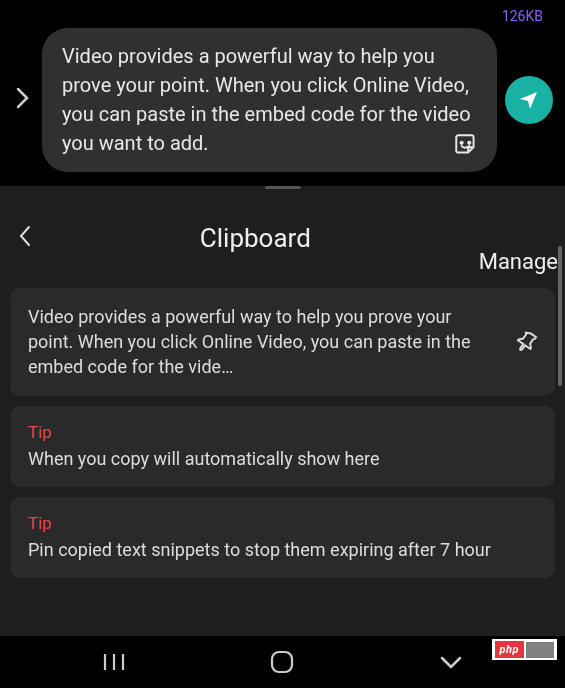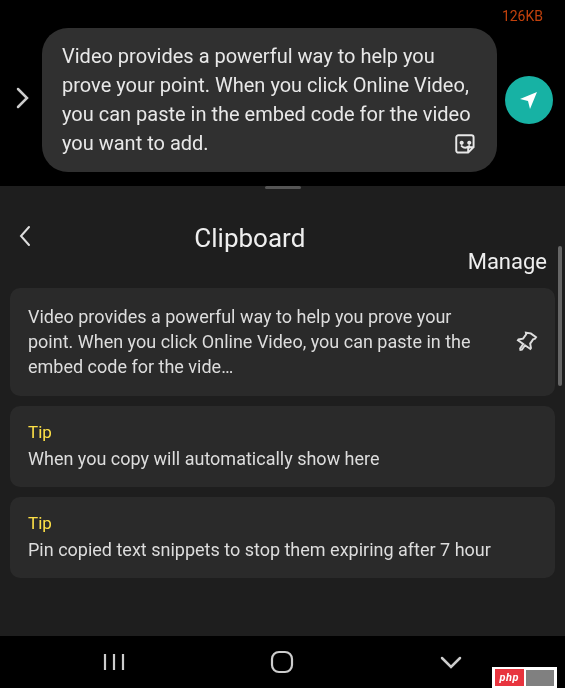--- a/index.html
+++ b/index.html
@@ -10,21 +10,21 @@
       font-family: -apple-system, BlinkMacSystemFont, "Segoe UI", Roboto, sans-serif;
       overflow: hidden;
       position: relative;
     }
     .top-section {
       background: #000;
       padding: 8px 12px 8px 12px;
       position: relative;
     }
     .size-label {
-      color: #c2410c;
+      color: #8b5cf6;
       text-align: right;
       font-size: 14px;
       padding-right: 10px;
       margin-bottom: 4px;
     }
     .message-row {
       display: flex;
       align-items: center;
       gap: 8px;
     }
@@ -71,21 +71,21 @@
     .drag-handle {
       width: 36px;
       height: 3px;
       background: #555;
       border-radius: 2px;
       margin: 6px auto 0 auto;
     }
     .clipboard-header {
       display: flex;
       align-items: center;
-      padding: 12px 18px 14px 18px;
+      padding: 12px 7px 14px 18px;
       position: relative;
     }
     .back-arrow {
       color: #ddd;
       font-size: 18px;
     }
     .clipboard-title {
       flex: 1;
       text-align: center;
       color: #eee;
@@ -110,21 +110,21 @@
       color: #ddd;
     }
     .clipboard-item.first {
       padding-right: 56px;
     }
     .item-text {
       font-size: 18px;
       line-height: 1.4;
     }
     .tip-label {
-      color: #fde047;
+      color: #ef4444;
       font-size: 17px;
       margin-bottom: 4px;
     }
     .pin-icon {
       position: absolute;
       right: 16px;
       top: 50%;
       transform: translateY(-50%) rotate(35deg);
       width: 26px;
       height: 26px;
@@ -153,21 +153,21 @@
     }
     .nav-item {
       color: #ccc;
       display: flex;
       align-items: center;
       justify-content: center;
       width: 60px;
     }
     .watermark {
       position: absolute;
-      bottom: 0;
+      bottom: 28px;
       right: 8px;
       background: #fff;
       padding: 2px 3px;
       display: flex;
       align-items: center;
     }
     .watermark-logo {
       background: #e8343e;
       color: #fff;
       font-size: 11px;

